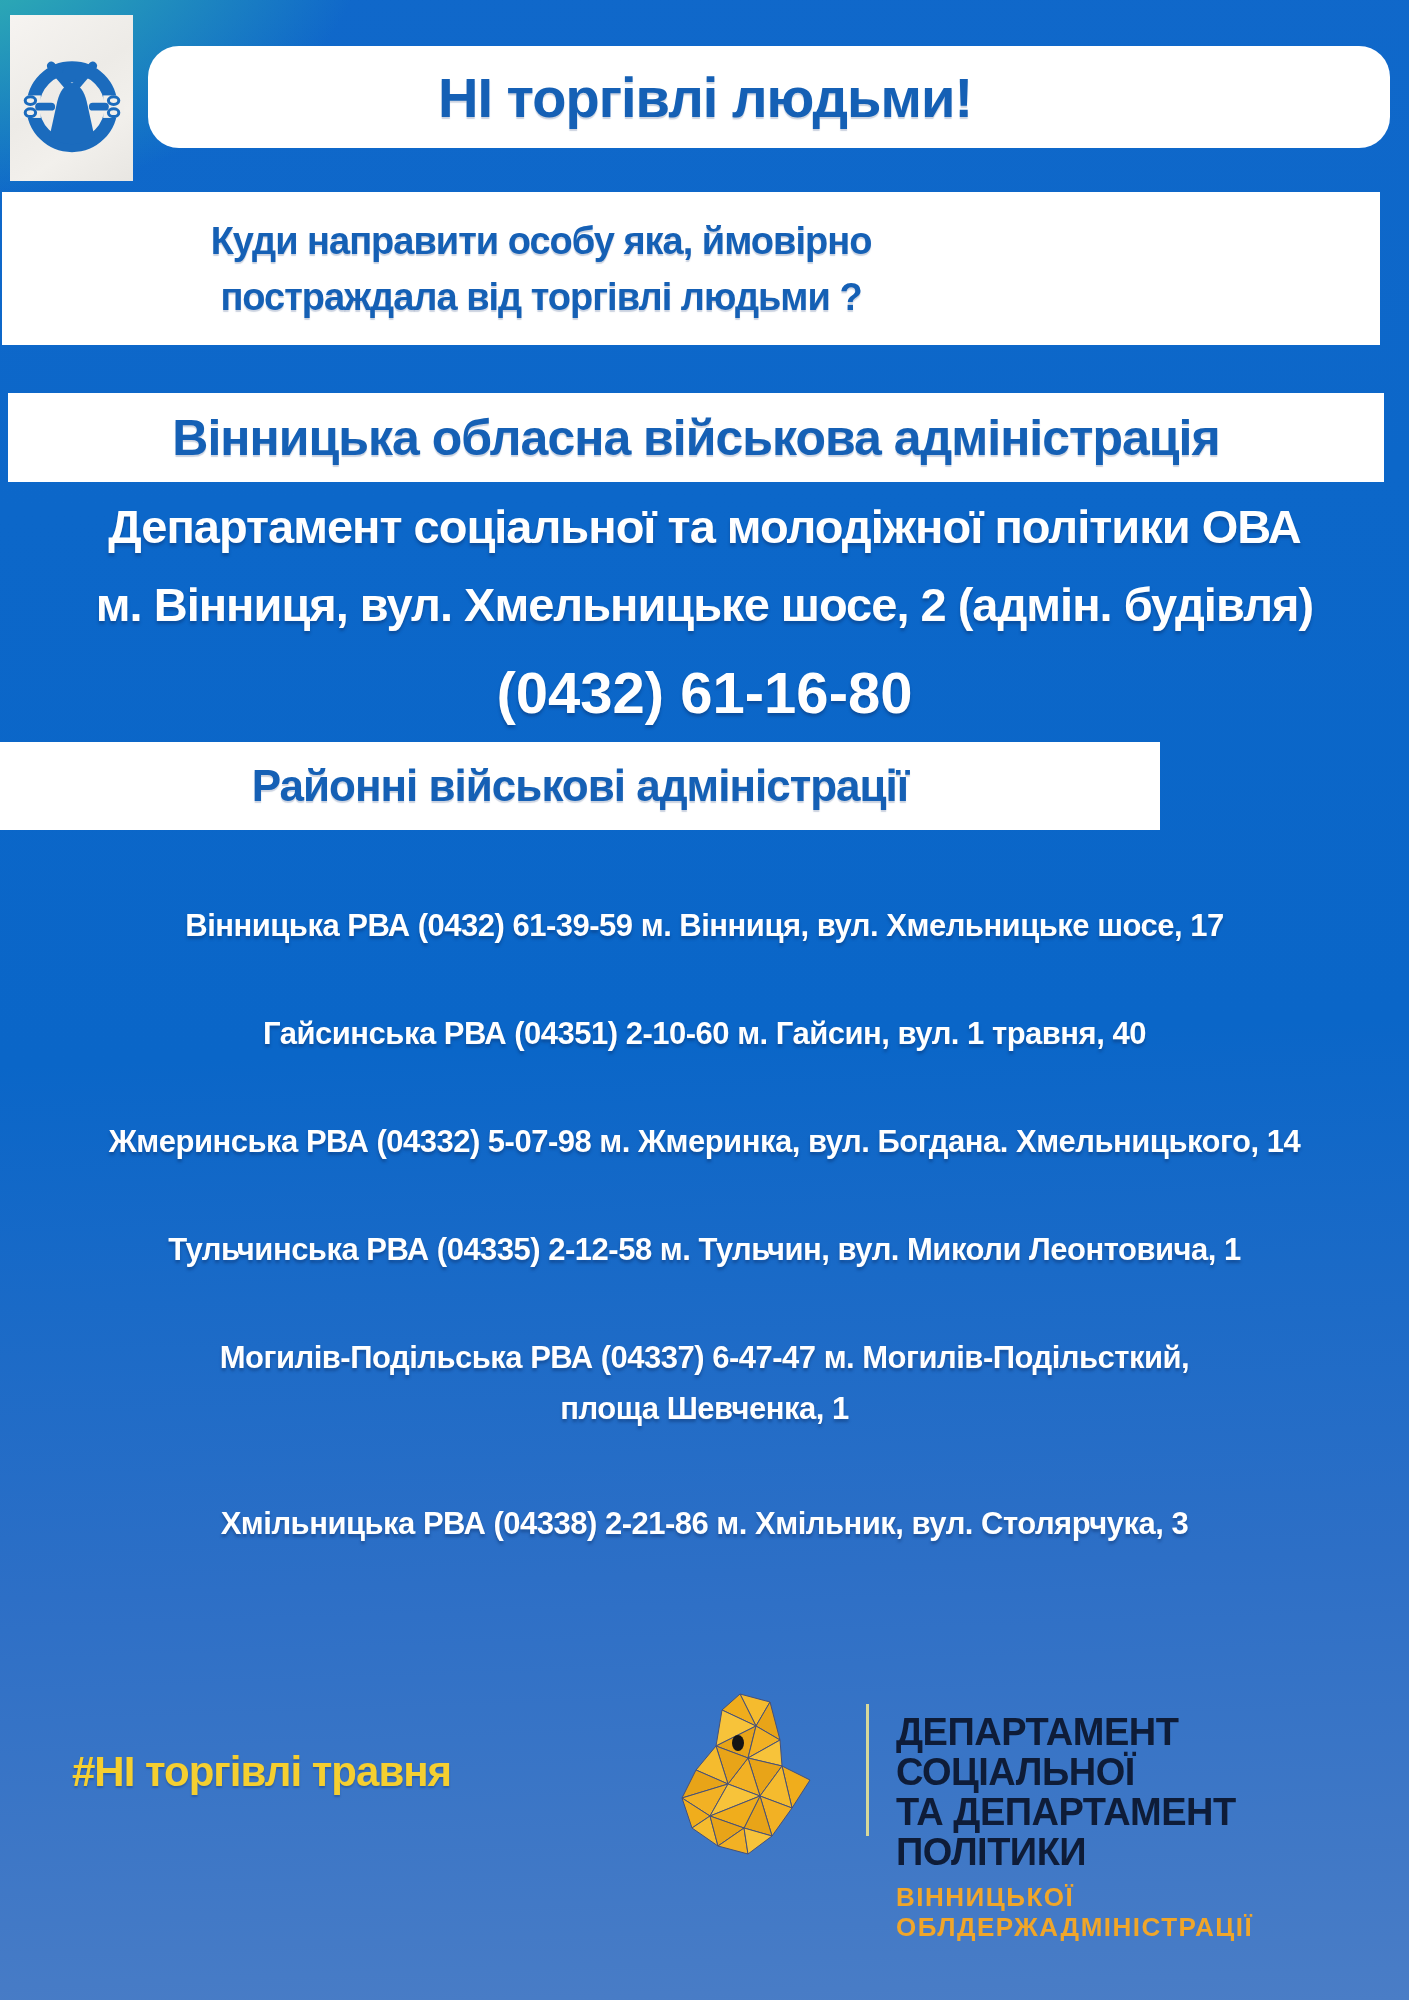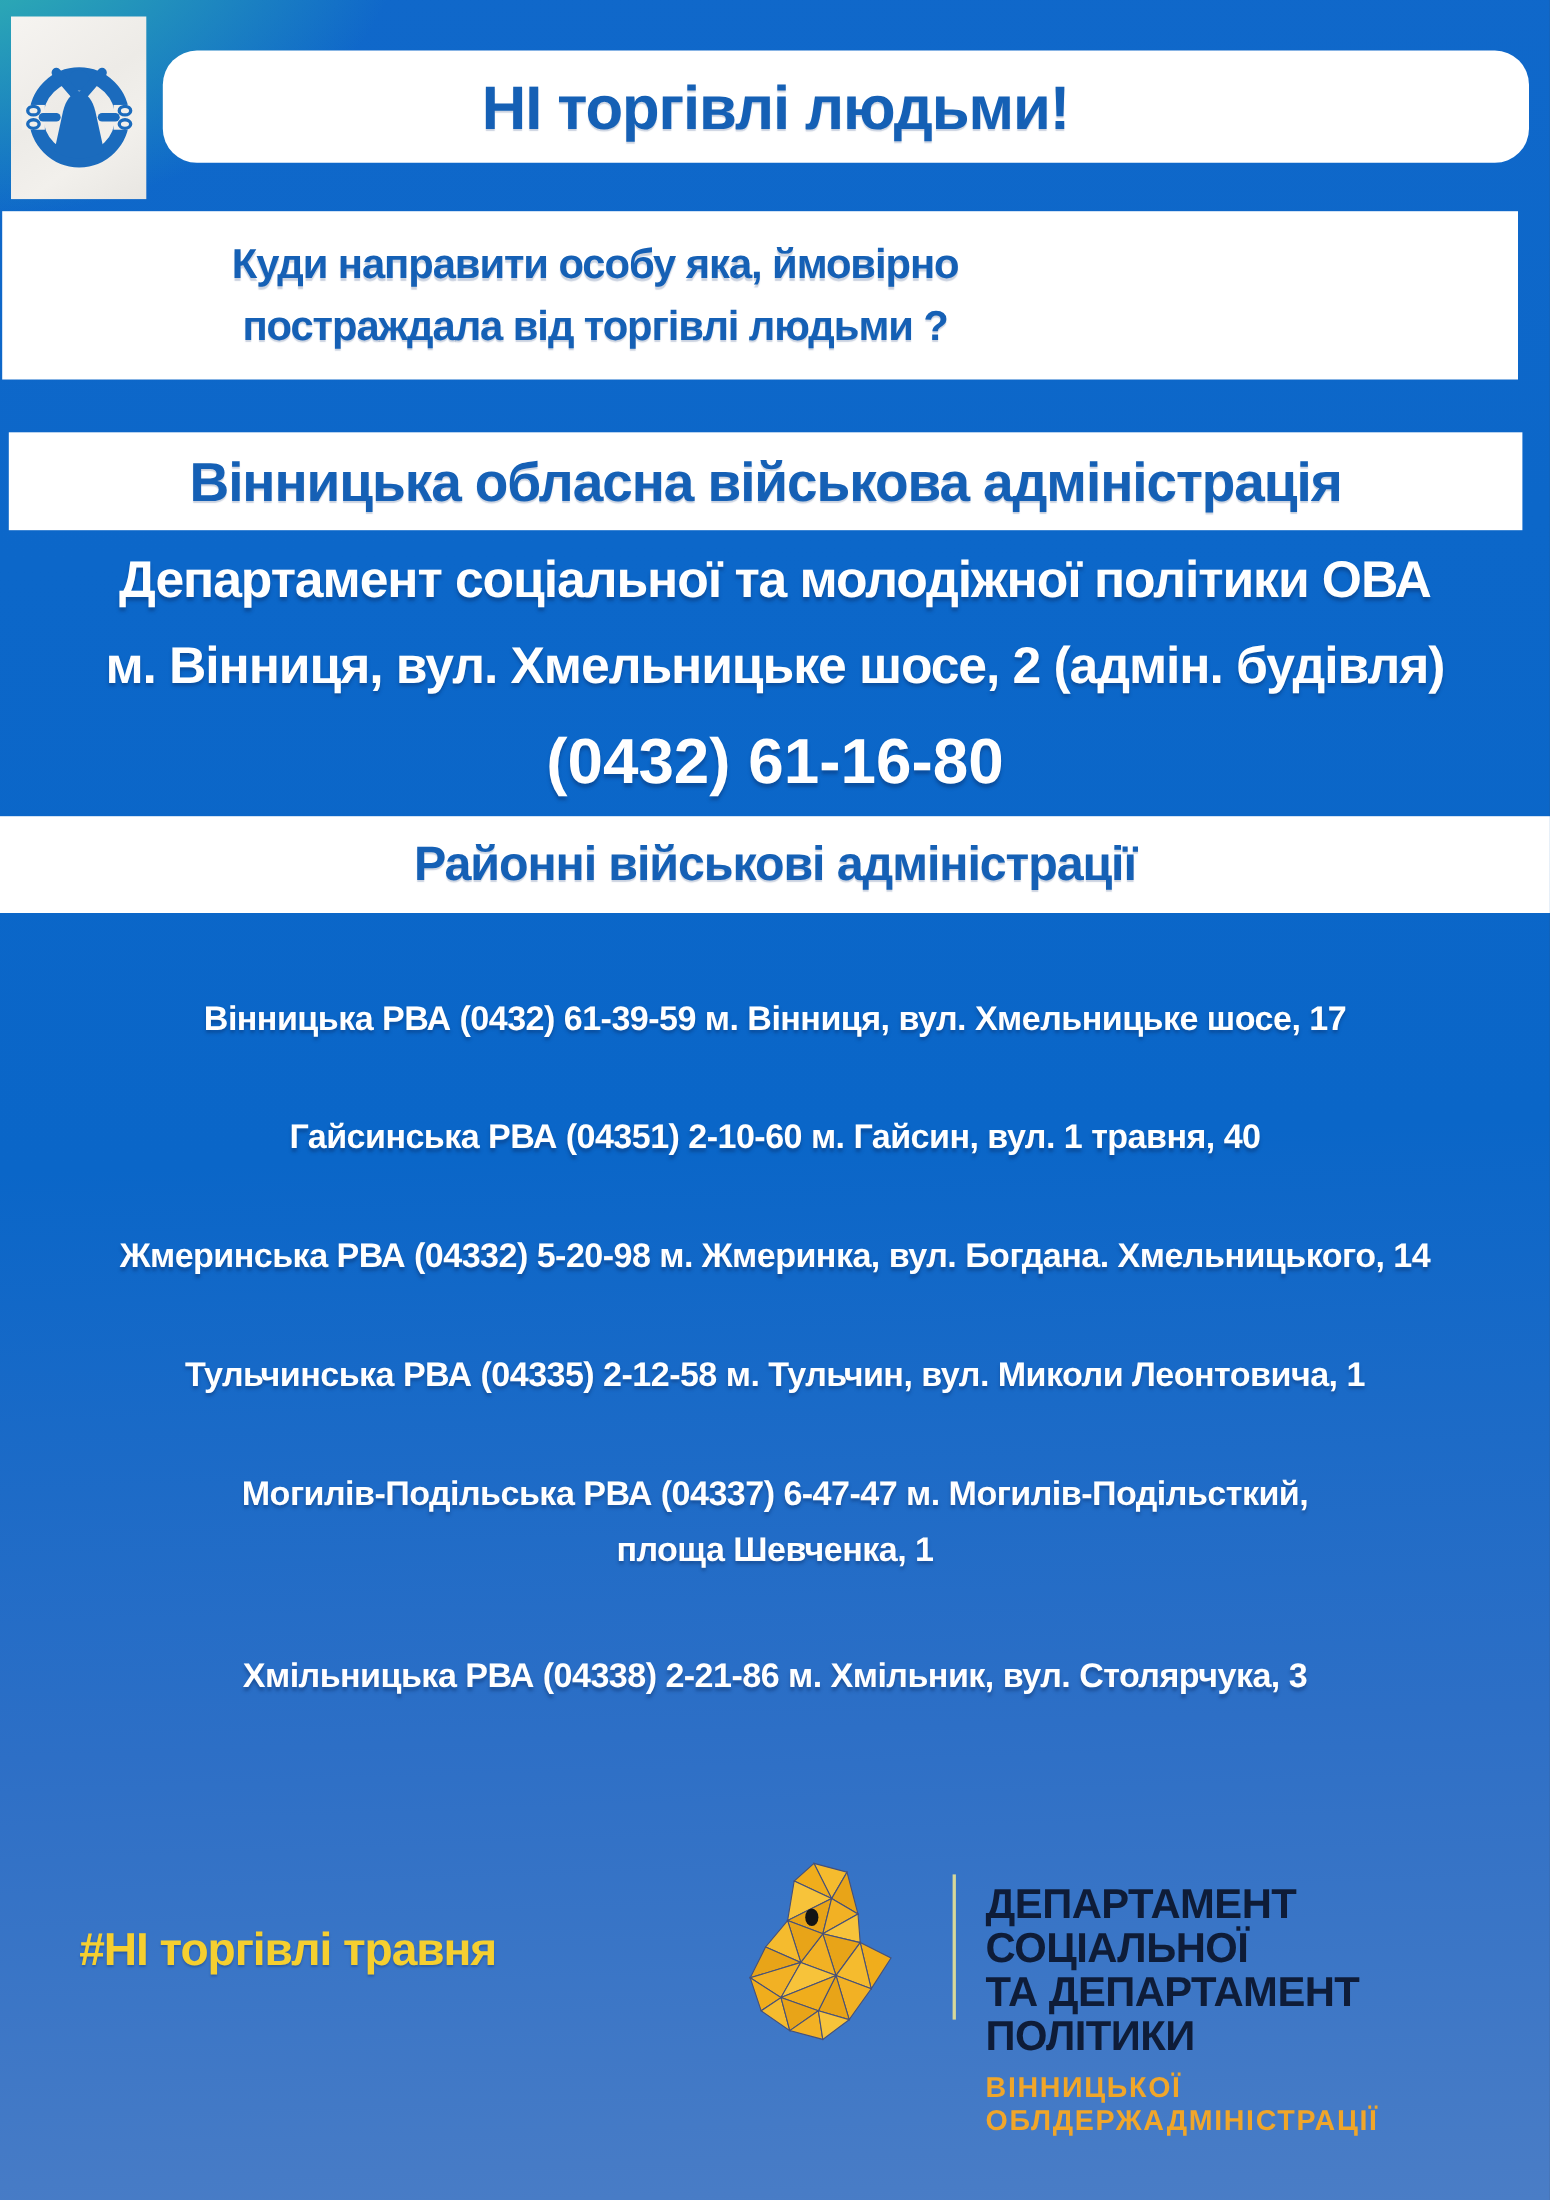--- a/index.html
+++ b/index.html
@@ -28,21 +28,21 @@
   .banner-question .t{font-size:38px;line-height:56px;letter-spacing:-1px;}
 
   .banner-oblast{left:8px;top:393px;width:1376px;height:89px;}
   .banner-oblast .t{font-size:50px;letter-spacing:-1px;}
 
   .line-center{position:absolute;left:0;width:100%;text-align:center;}
   .dept-line1{top:492px;line-height:70px;font-size:47px;letter-spacing:-1px;}
   .dept-line2{top:566px;line-height:78px;font-size:47px;letter-spacing:-1px;}
   .dept-phone{top:648px;line-height:90px;font-size:58px;letter-spacing:0;}
 
-  .banner-rayon{left:0;top:742px;width:1409px;height:88px;}
+  .banner-rayon{left:0;top:742px;width:1160px;height:88px;}
   .banner-rayon .t{font-size:44px;letter-spacing:-1px;}
 
   .district-list{position:absolute;left:0;top:904px;width:100%;text-align:center;}
   .district-item{font-size:31px;line-height:44px;margin-bottom:64px;letter-spacing:-0.5px;}
   .district-item .line2{display:block;line-height:58px;}
 
   .hashtag{position:absolute;left:72px;top:1748px;font-size:42px;font-weight:bold;
     color:#f5cf30;letter-spacing:-1px;text-shadow:0 2px 2px rgba(8,40,92,.3);}
 
   .footer-logo{position:absolute;left:652px;top:1688px;width:200px;height:175px;}
@@ -91,21 +91,21 @@
   <div class="line-center dept-line2 white-txt">м. Вінниця, вул. Хмельницьке шосе, 2 (адмін. будівля)</div>
   <div class="line-center dept-phone white-txt">(0432) 61-16-80</div>
 
   <div class="white-banner banner-rayon">
     <div class="t blue-txt">Районні військові адміністрації</div>
   </div>
 
   <div class="district-list">
     <div class="district-item white-txt">Вінницька РВА (0432) 61-39-59 м. Вінниця, вул. Хмельницьке шосе, 17</div>
     <div class="district-item white-txt">Гайсинська РВА (04351) 2-10-60 м. Гайсин, вул. 1 травня, 40</div>
-    <div class="district-item white-txt">Жмеринська РВА (04332) 5-20-98 м. Жмеринка, вул. Богдана. Хмельницького, 14</div>
+    <div class="district-item white-txt">Жмеринська РВА (04332) 5-07-98 м. Жмеринка, вул. Богдана. Хмельницького, 14</div>
     <div class="district-item white-txt">Тульчинська РВА (04335) 2-12-58 м. Тульчин, вул. Миколи Леонтовича, 1</div>
     <div class="district-item white-txt">
       <span>Могилів-Подільська РВА (04337) 6-47-47 м. Могилів-Подільсткий,</span>
       <span class="line2">площа Шевченка, 1</span>
     </div>
     <div class="district-item white-txt">Хмільницька РВА (04338) 2-21-86 м. Хмільник, вул. Столярчука, 3</div>
   </div>
 
   <div class="hashtag">#НІ торгівлі травня</div>
 

